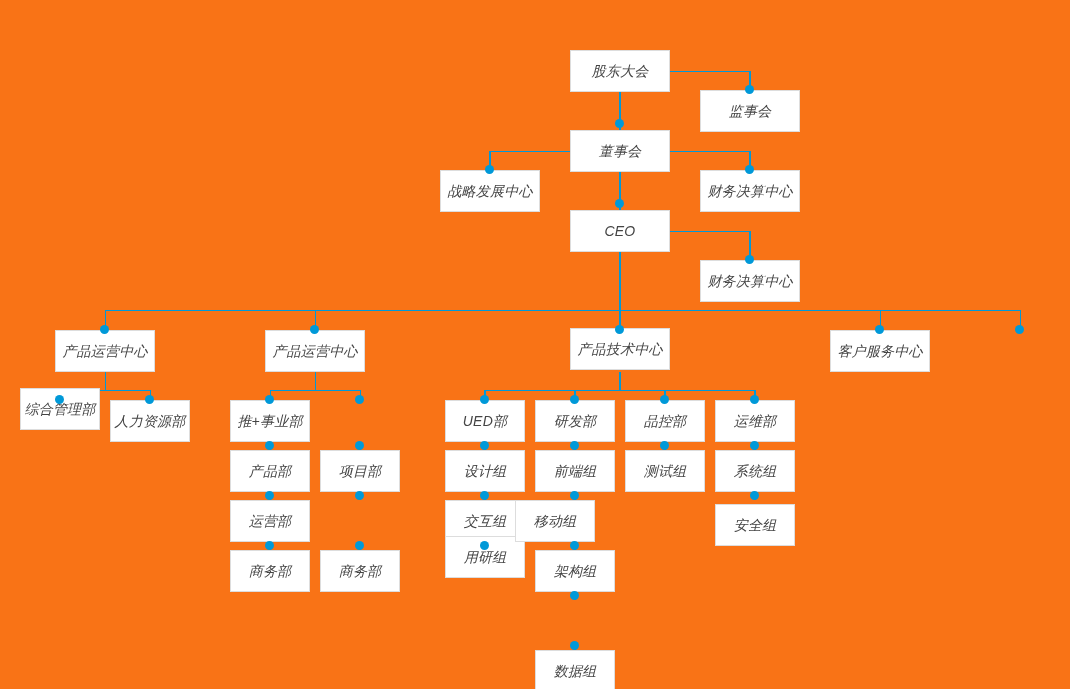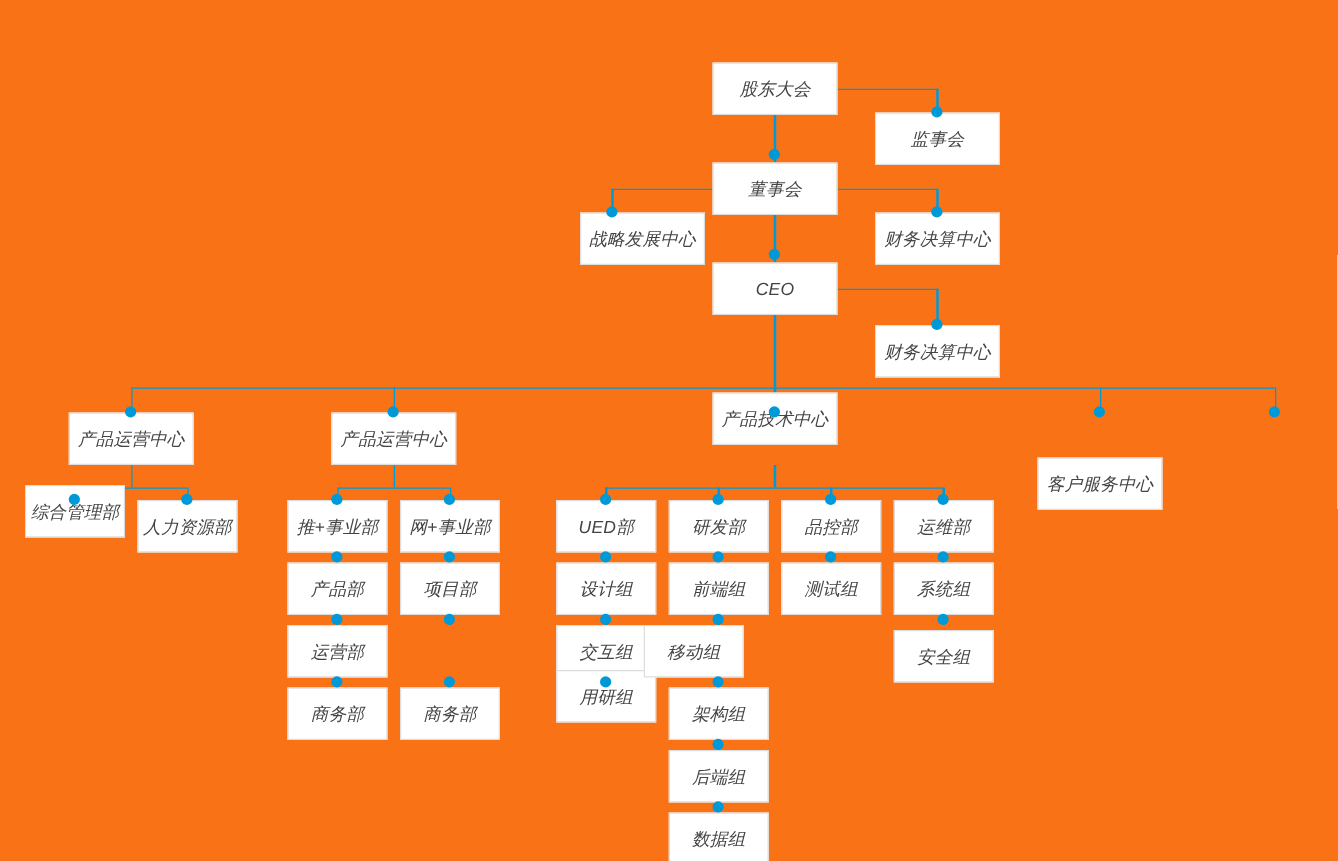--- a/index.html
+++ b/index.html
@@ -71,21 +71,21 @@
 
   <div class="conn v" style="left:619px; top:92px; height:38px;"></div>
   <div class="dot" style="left:615px; top:119px;"></div>
 
   <div class="node w100" style="left:570px; top:130px;">董事会</div>
 
   <div class="conn h" style="left:489px; top:150.5px; width:81px;"></div>
   <div class="conn v" style="left:489px; top:150.5px; height:20px;"></div>
   <div class="dot" style="left:485px; top:165px;"></div>
 
-  <div class="node w100" style="left:440px; top:170px;margin-left:24px;">战略发展中心</div>
+  <div class="node w100" style="left:440px; top:170px;">战略发展中心</div>
 
   <div class="conn h" style="left:670px; top:150.5px; width:80px;"></div>
   <div class="conn v" style="left:749px; top:150.5px; height:20px;"></div>
   <div class="dot" style="left:745px; top:165px;"></div>
 
   <div class="node w100" style="left:700px; top:170px;">财务决算中心</div>
 
   <div class="conn v" style="left:619px; top:172px; height:38px;"></div>
   <div class="dot" style="left:615px; top:199px;"></div>
 
@@ -112,23 +112,23 @@
   <div class="conn v" style="left:879.5px; top:310px; height:20px;"></div>
   <div class="dot" style="left:875px; top:325px;"></div>
 
   <div class="conn v" style="left:1019.5px; top:310px; height:20px;"></div>
   <div class="dot" style="left:1015px; top:325px;"></div>
 
   <div class="node w100" style="left:55px; top:330px;">产品运营中心</div>
 
   <div class="node w100" style="left:265px; top:330px;">产品运营中心</div>
 
-  <div class="node w100" style="left:570px; top:314px;">产品技术中心</div>
-
-  <div class="node w100" style="left:830px; top:330px;margin-top:36px;">客户服务中心</div>
+  <div class="node w100" style="left:570px; top:328px;">产品技术中心</div>
+
+  <div class="node w100" style="left:830px; top:330px;">客户服务中心</div>
 
 
   <div class="conn v" style="left:104.5px; top:372px; height:18px;"></div>
   <div class="conn h" style="left:60px; top:389.5px; width:90px;"></div>
   <div class="conn v" style="left:59.5px; top:390px; height:10px;"></div>
   <div class="dot" style="left:55px; top:395px;"></div>
   <div class="conn v" style="left:149.5px; top:390px; height:10px;"></div>
   <div class="dot" style="left:145px; top:395px;"></div>
 
   <div class="node w80" style="left:20px; top:388px;">综合管理部</div>
@@ -145,21 +145,20 @@
   <div class="conn v" style="left:269.5px; top:442px; height:8px;"></div>
   <div class="dot" style="left:265px; top:441px;"></div>
   <div class="node w80" style="left:230px; top:450px;">产品部</div>
   <div class="conn v" style="left:269.5px; top:492px; height:8px;"></div>
   <div class="dot" style="left:265px; top:491px;"></div>
   <div class="node w80" style="left:230px; top:500px;">运营部</div>
   <div class="conn v" style="left:269.5px; top:542px; height:8px;"></div>
   <div class="dot" style="left:265px; top:541px;"></div>
   <div class="node w80" style="left:230px; top:550px;">商务部</div>
 
-  <div class="node w80" style="left:320px; top:400px;">网+事业部</div>
   <div class="conn v" style="left:359.5px; top:442px; height:8px;"></div>
   <div class="dot" style="left:355px; top:441px;"></div>
   <div class="node w80" style="left:320px; top:450px;">项目部</div>
   <div class="conn v" style="left:359.5px; top:492px; height:8px;"></div>
   <div class="dot" style="left:355px; top:491px;"></div>
   <div class="conn v" style="left:359.5px; top:542px; height:8px;"></div>
   <div class="dot" style="left:355px; top:541px;"></div>
   <div class="node w80" style="left:320px; top:550px;">商务部</div>
 
   <div class="conn v" style="left:619px; top:372px; height:18px;"></div>
@@ -190,21 +189,20 @@
   <div class="dot" style="left:570px; top:441px;"></div>
   <div class="node w80" style="left:535px; top:450px;">前端组</div>
   <div class="conn v" style="left:574px; top:492px; height:8px;"></div>
   <div class="dot" style="left:570px; top:491px;"></div>
   <div class="node w80" style="left:515px; top:500px;">移动组</div>
   <div class="conn v" style="left:574px; top:542px; height:8px;"></div>
   <div class="dot" style="left:570px; top:541px;"></div>
   <div class="node w80" style="left:535px; top:550px;">架构组</div>
   <div class="conn v" style="left:574px; top:592px; height:8px;"></div>
   <div class="dot" style="left:570px; top:591px;"></div>
-  <div class="node w80" style="left:535px; top:600px;">后端组</div>
   <div class="conn v" style="left:574px; top:642px; height:8px;"></div>
   <div class="dot" style="left:570px; top:641px;"></div>
   <div class="node w80" style="left:535px; top:650px;">数据组</div>
 
   <div class="node w80" style="left:625px; top:400px;">品控部</div>
   <div class="conn v" style="left:664px; top:442px; height:8px;"></div>
   <div class="dot" style="left:660px; top:441px;"></div>
   <div class="node w80" style="left:625px; top:450px;">测试组</div>
 
   <div class="node w80" style="left:715px; top:400px;">运维部</div>

